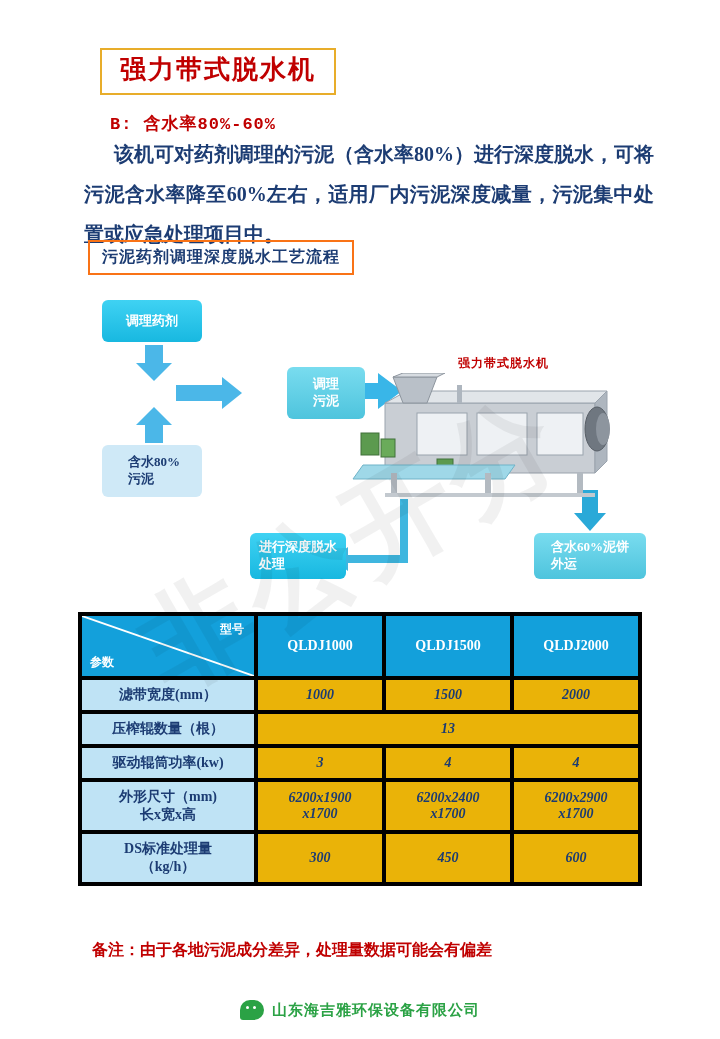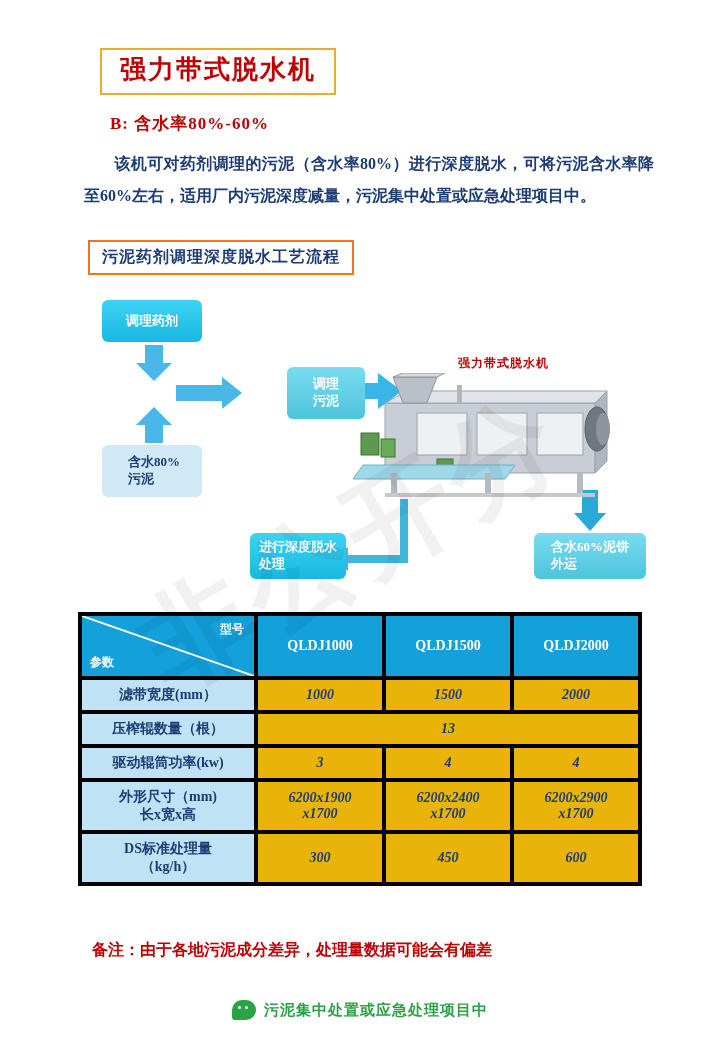--- a/index.html
+++ b/index.html
@@ -53,35 +53,35 @@
     font-size: 26px;
     color: #c00000;
     letter-spacing: 2px;
     line-height: 1.1;
   }
 
   .subtitle {
     position: absolute;
     left: 110px;
     top: 112px;
-    font-family: Liberation Serif, serif;
+    font-family: Liberation Mono, monospace;
     font-weight: bold;
     font-size: 17px;
     color: #c00000;
     letter-spacing: 1px;
   }
 
   .para {
     position: absolute;
     left: 84px;
-    top: 148px;
+    top: 134px;
     width: 570px;
     font-family: "Liberation Serif", serif;
     font-weight: bold;
-    font-size: 16px;
+    font-size: 20px;
     color: #1c3c73;
     line-height: 2.0;
     text-align: justify;
   }
   .para .indent { display: inline-block; width: 30px; }
 
   
   .flow-head {
     position: absolute;
     left: 88px;
@@ -417,16 +417,16 @@
         <td class="val">600</td>
       </tr>
     </tbody>
       </table>
   </div>
 
   <div class="note">备注：由于各地污泥成分差异，处理量数据可能会有偏差</div>
 
   <div class="footer">
     <span class="wechat-icon"></span>
-    <span class="footer-text">污泥集中处置或应急处理项目中</span>
+    <span class="footer-text">山东海吉雅环保设备有限公司</span>
   </div>
 
 </div>
 
 </body></html>

